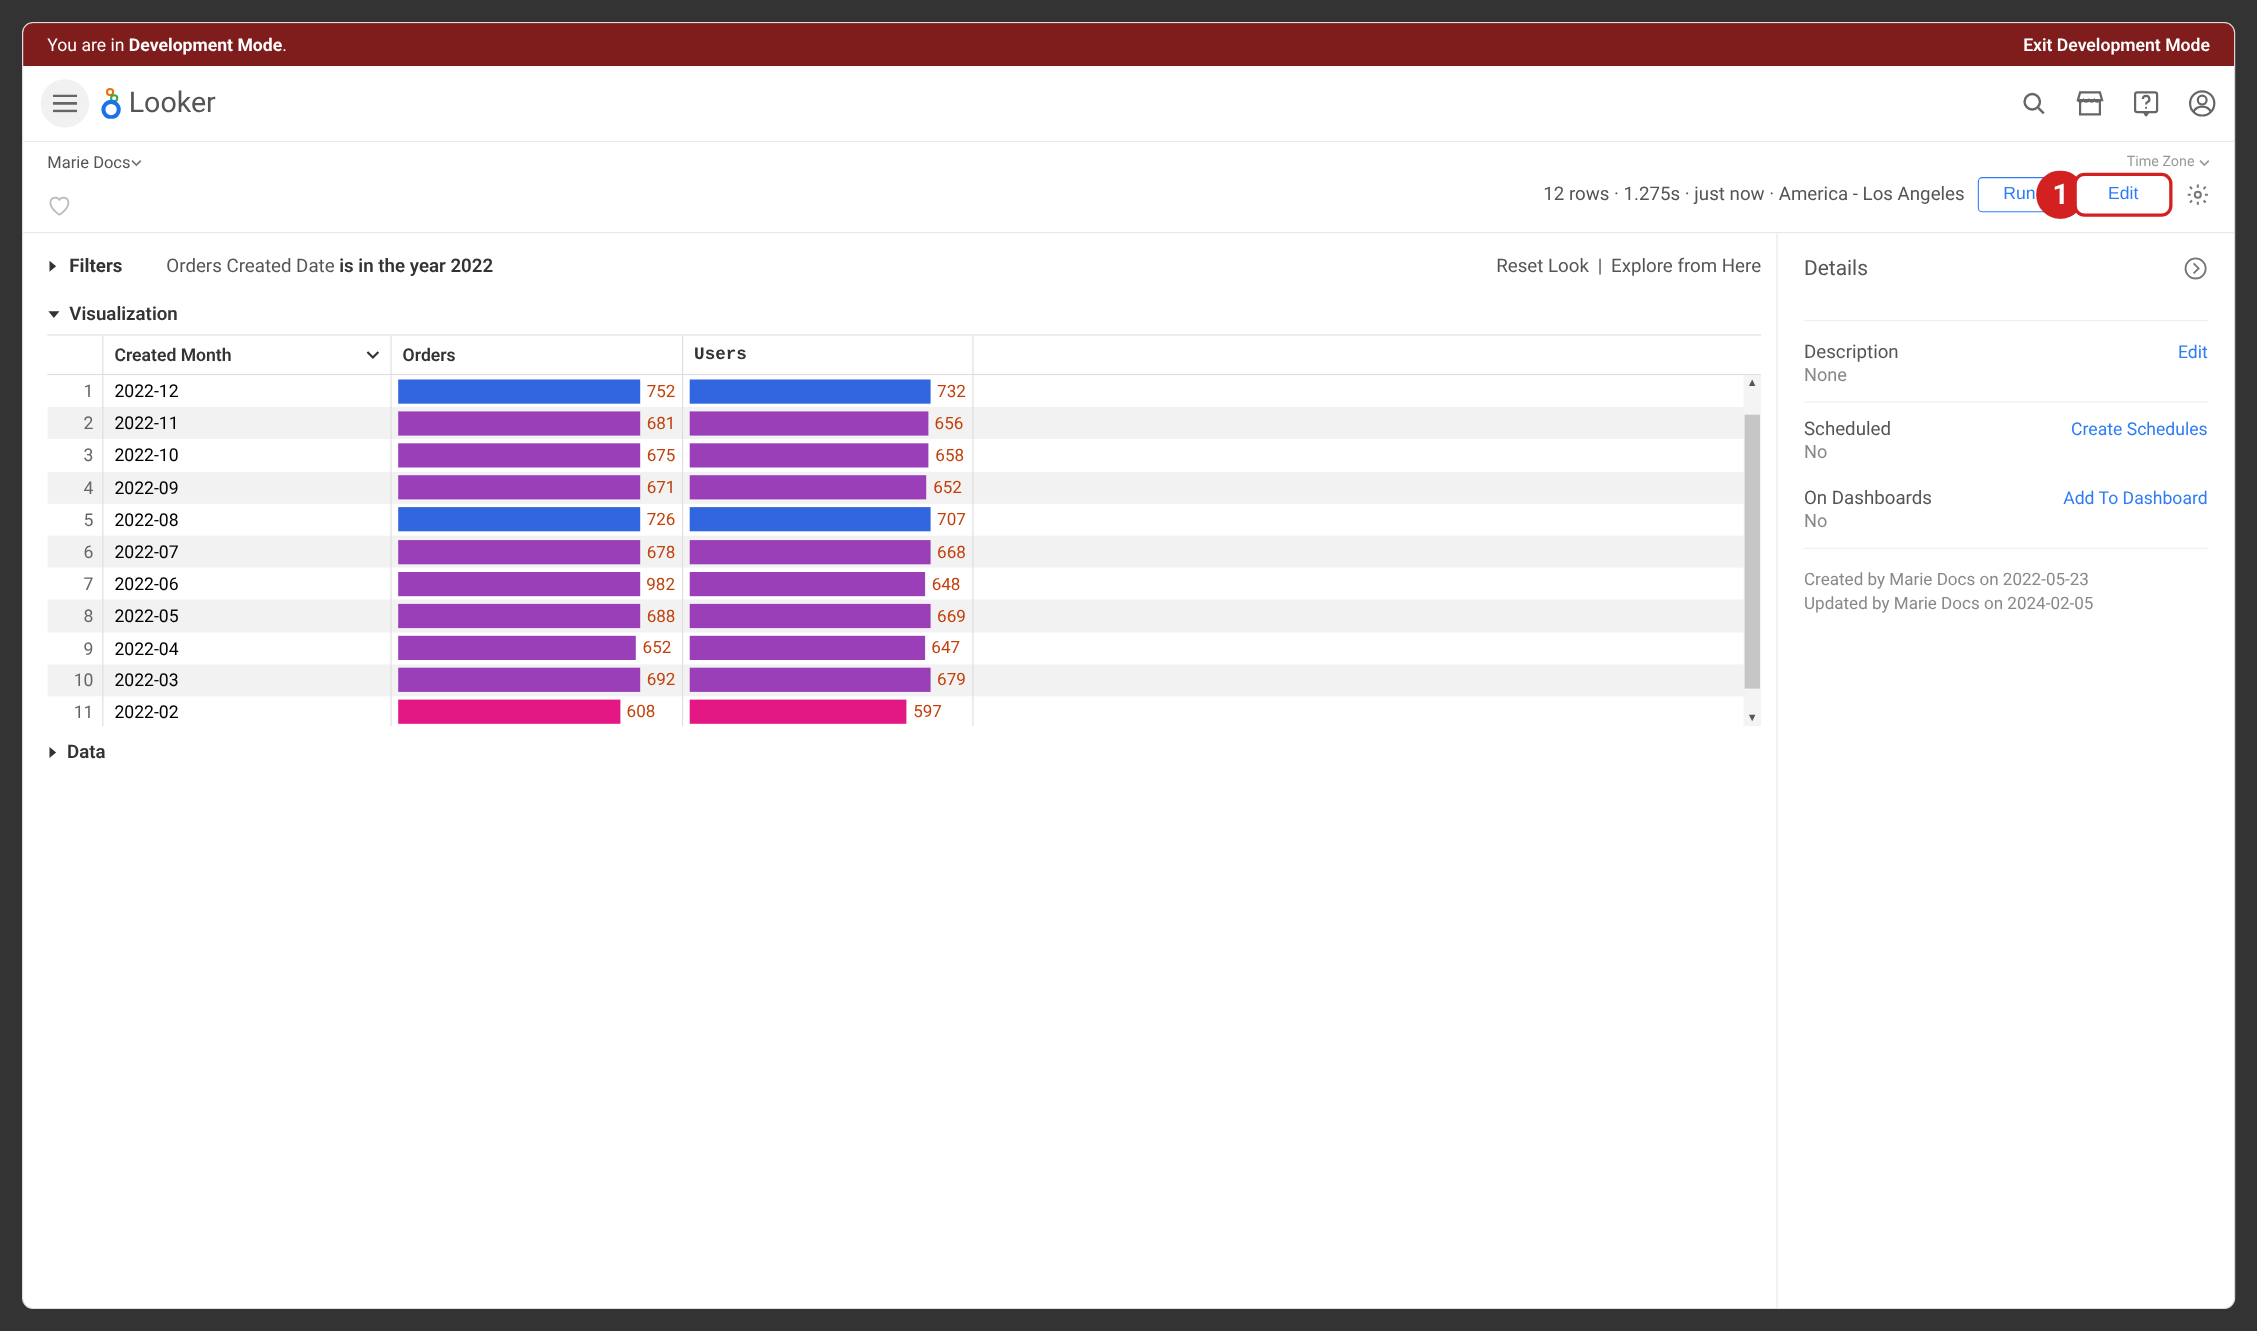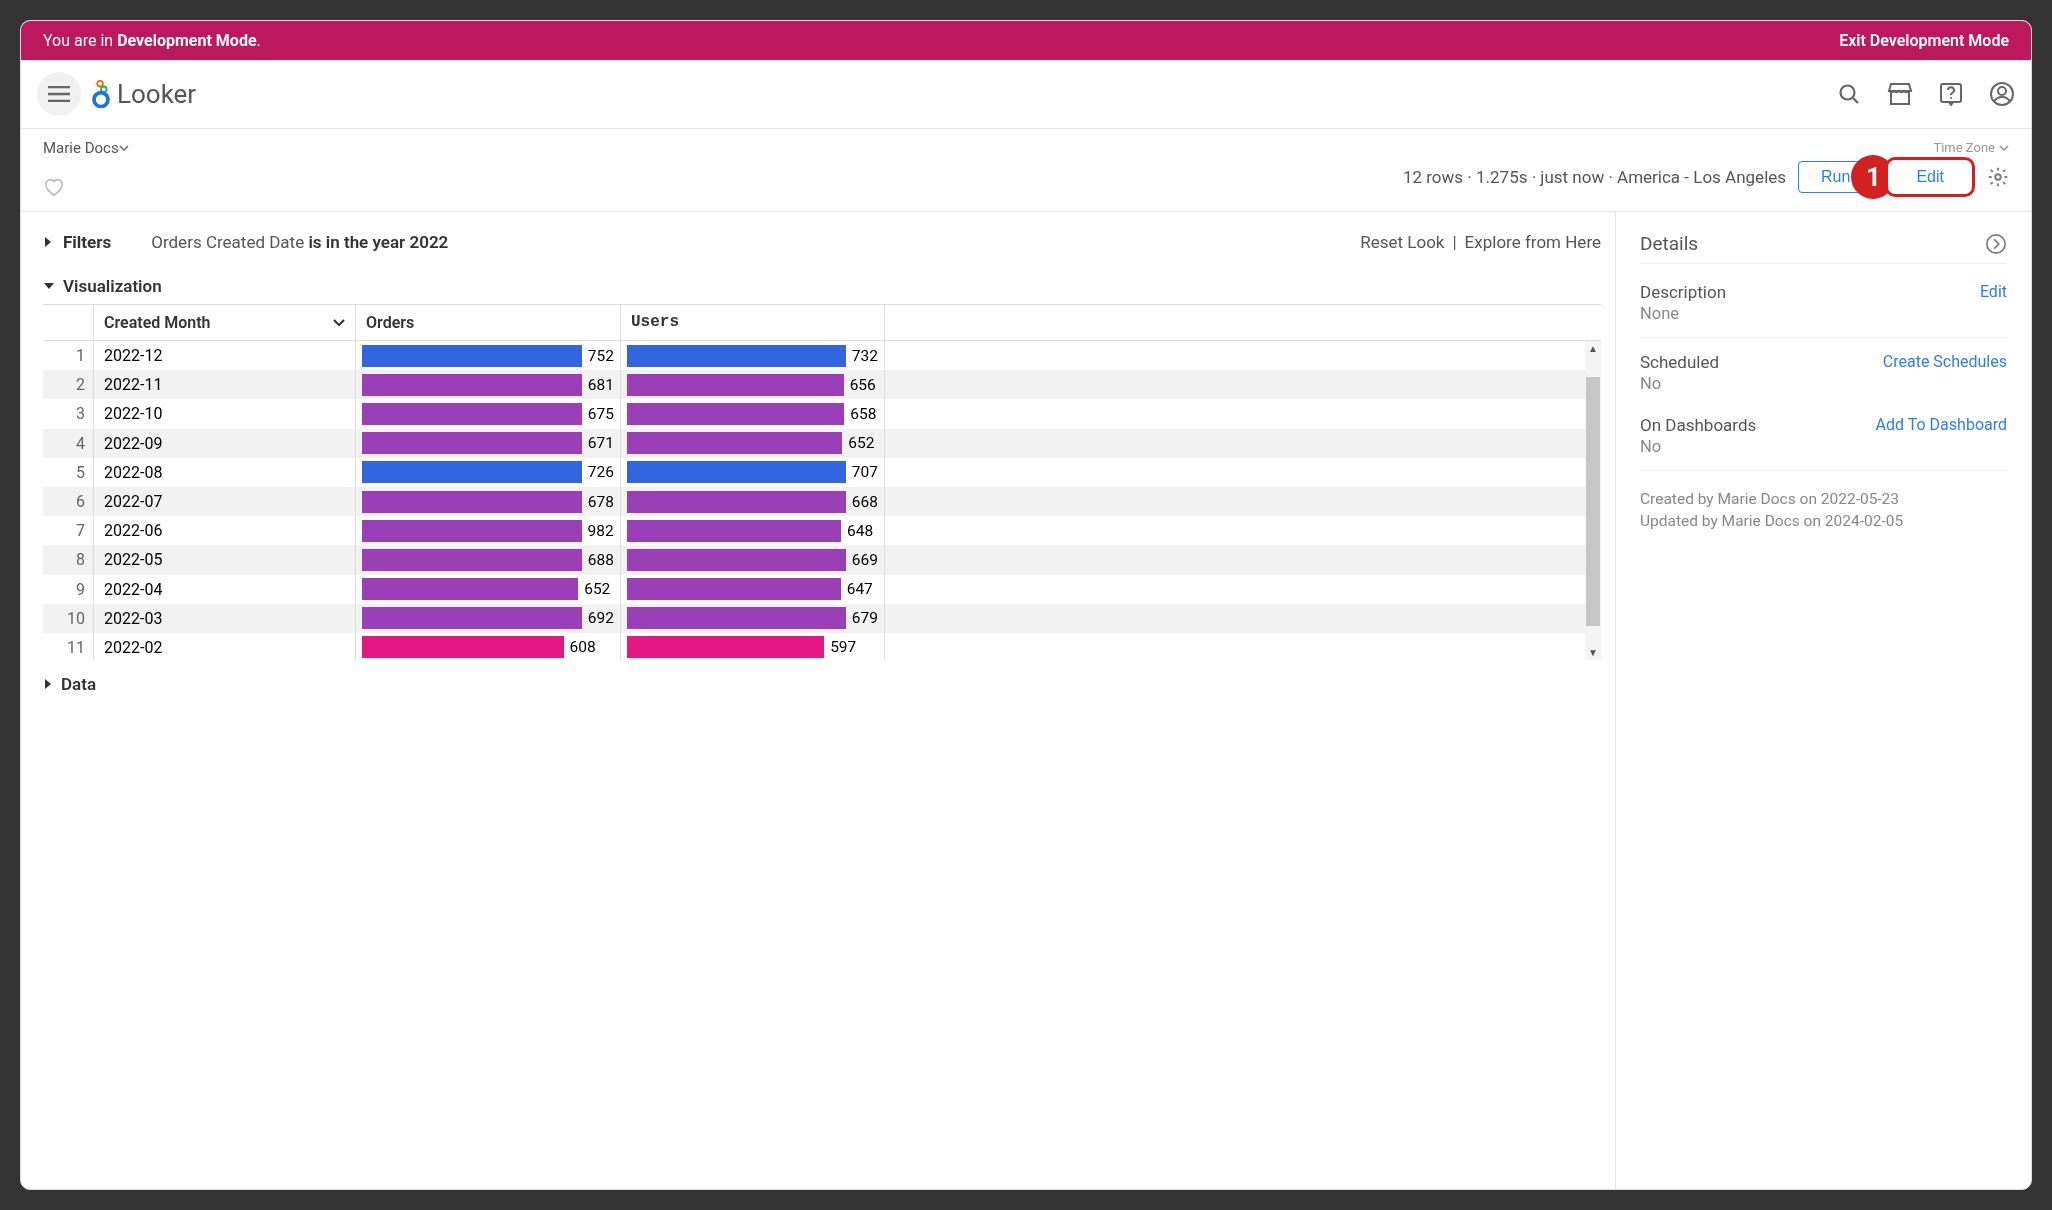--- a/index.html
+++ b/index.html
@@ -1,19 +1,19 @@
 <!DOCTYPE html>
 <html><head>
 <meta charset="utf-8">
 <style>
   * { box-sizing: border-box; margin:0; padding:0; }
   html,body { height:100%; font-family: -apple-system, BlinkMacSystemFont, "Segoe UI", Roboto, Helvetica, Arial, sans-serif; }
   body { background:#333; padding:20px; }
   .app { background:#fff; width:100%; height:100%; border-radius:10px; overflow:hidden; display:flex; flex-direction:column; border:1px solid #ddd;}
-  .dev-banner { background:#be185d; color:#fff; display:flex; justify-content:space-between; align-items:center; padding:10px 22px; font-size:16px; }
+  .dev-banner { background:#7f1d1d; color:#fff; display:flex; justify-content:space-between; align-items:center; padding:10px 22px; font-size:16px; }
   .dev-banner .exit { font-weight:600; cursor:pointer; }
   .topbar { display:flex; align-items:center; padding:12px 16px; border-bottom:1px solid #e6e6e6; gap:10px; }
   .hamburger { width:44px; height:44px; border-radius:50%; background:#f1f1f1; display:flex; align-items:center; justify-content:center; cursor:pointer; }
   .brand { display:flex; align-items:center; gap:6px; font-size:26px; color:#555; font-weight:400;}
   .brand-logo { width:20px; height:28px; position:relative; }
   .topbar-spacer { flex:1; }
   .topbar-icons { display:flex; gap:26px; align-items:center; color:#666; }
   .topbar-icons svg { cursor:pointer; }
   .pagehead { display:flex; align-items:flex-end; padding:10px 22px 14px 22px; border-bottom:1px solid #e6e6e6; gap:12px;}
   .pagehead-left { flex:1; }
@@ -46,34 +46,34 @@
   .viz-row { display:flex; align-items:stretch; font-size:16px; height:29.2px;}
   .viz-row.alt { background:#f2f2f2; }
   .viz-row .col-idx { border-left:none; display:flex; align-items:center; justify-content:flex-end;}
   .viz-row .col-month { border-left:1px solid #ddd; display:flex; align-items:center;}
   .barcell { border-left:1px solid #ddd; width:265px; padding:2px 6px; display:flex; align-items:center; gap:6px;}
   .barcell.last{ border-right:1px solid #ddd;}
   .bar { height:22px; }
   .bar.blue { background:#3166e0; }
   .bar.purple { background:#9b3fb8; }
   .bar.pink { background:#e41884; }
-  .barval { font-size:15.5px; color:#000000; }
+  .barval { font-size:15.5px; color:#c2410c; }
   .scroll-track { position:absolute; right:0; top:0; bottom:0; width:16px; background:#f4f4f4; display:flex; flex-direction:column; align-items:center; justify-content:space-between;}
   .scroll-thumb { width:14px; background:#c6c6c6; }
   .scroll-arrow { font-size:10px; color:#555; padding:2px;}
   .data-section { margin-top:14px; }
   .side { width:415px; padding:20px 24px; overflow:auto; font-size:16px; color:#555; display:flex; flex-direction:column;}
   .side-block { padding:14px 0; border-bottom:1px solid #eee;}
   .side-block:first-child{ padding-top:6px;}
   .side-block:last-of-type { border-bottom:1px solid #eee;}
   .side-row { display:flex; justify-content:space-between; align-items:flex-start;}
   .side-label { color:#555; font-size:17px;}
   .side-val { color:#888; font-size:16.5px; margin-top:2px;}
   .side-link { color:#2e7cf5; cursor:pointer; font-size:16px;}
-  .details-head { display:flex; justify-content:space-between; align-items:center; font-size:19px; color:#555; border-bottom:1px solid #eee; padding-bottom:8px; margin-bottom:4px;}
+  .details-head { display:flex; justify-content:space-between; align-items:center; font-size:19px; color:#555; border-bottom:1px solid #eee; padding-bottom:36px; margin-bottom:4px;}
   .meta-foot { color:#888; font-size:15.5px; margin-top:18px; line-height:1.4;}
   .callout { position:absolute; width:44px; height:44px; border-radius:50%; background:#d32121; color:#fff; font-size:26px; font-weight:700; display:flex; align-items:center; justify-content:center; left:-34px; top:50%; transform:translateY(-50%); border:2px solid #fff00000;}
   .edit-wrap { position:relative; }
 </style>
 </head>
 <body>
 
 <div class="app">
 
   <div class="dev-banner">

